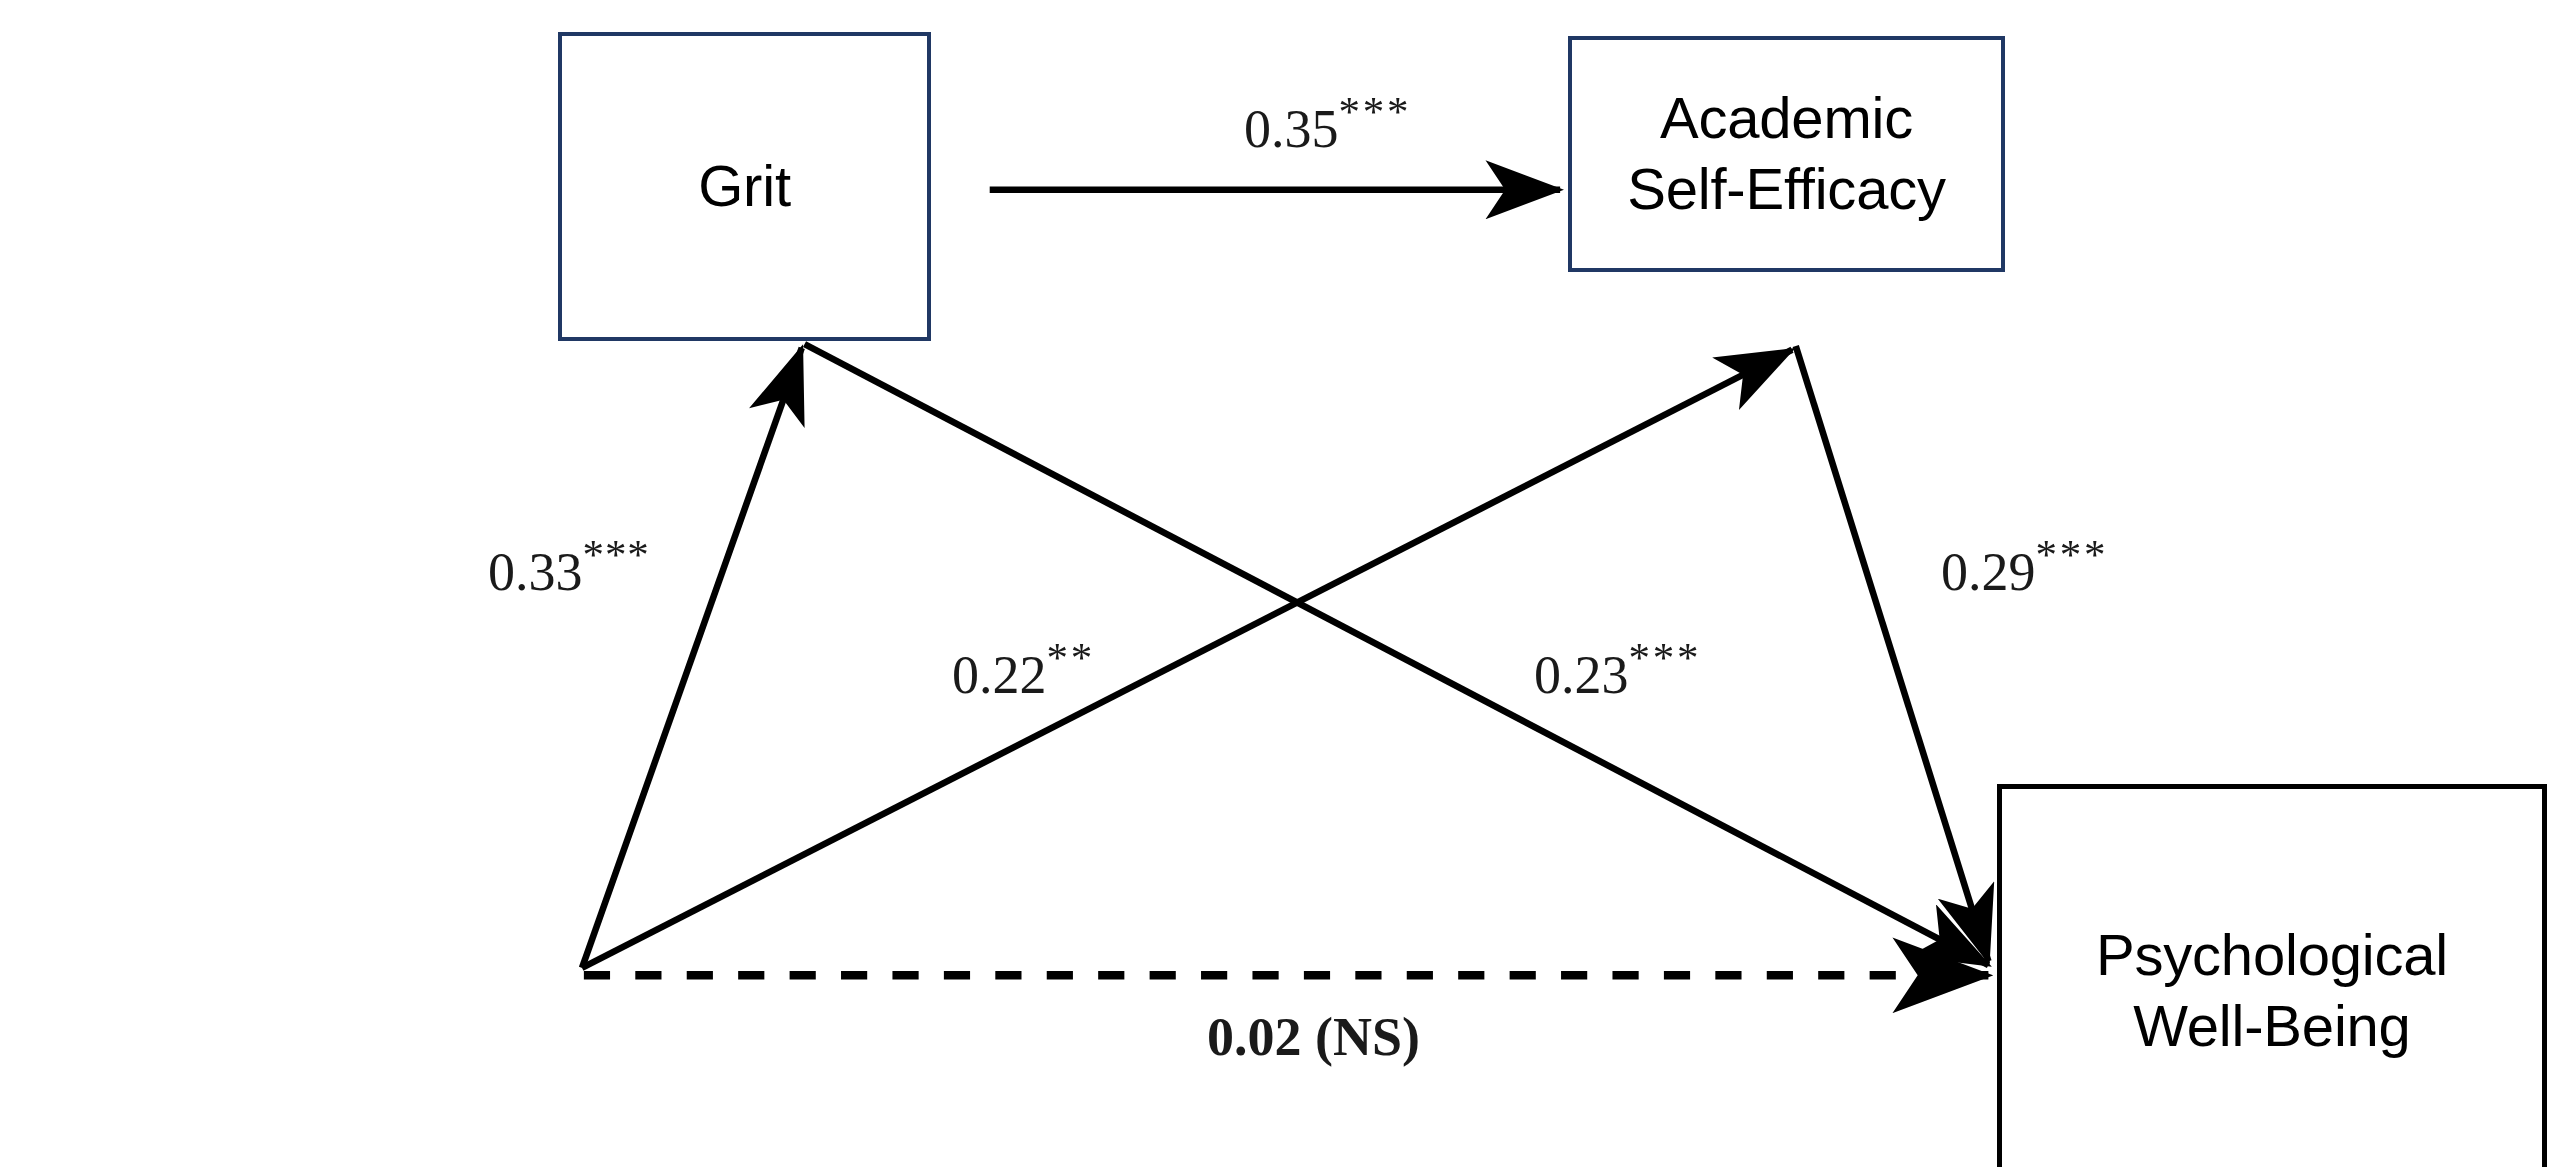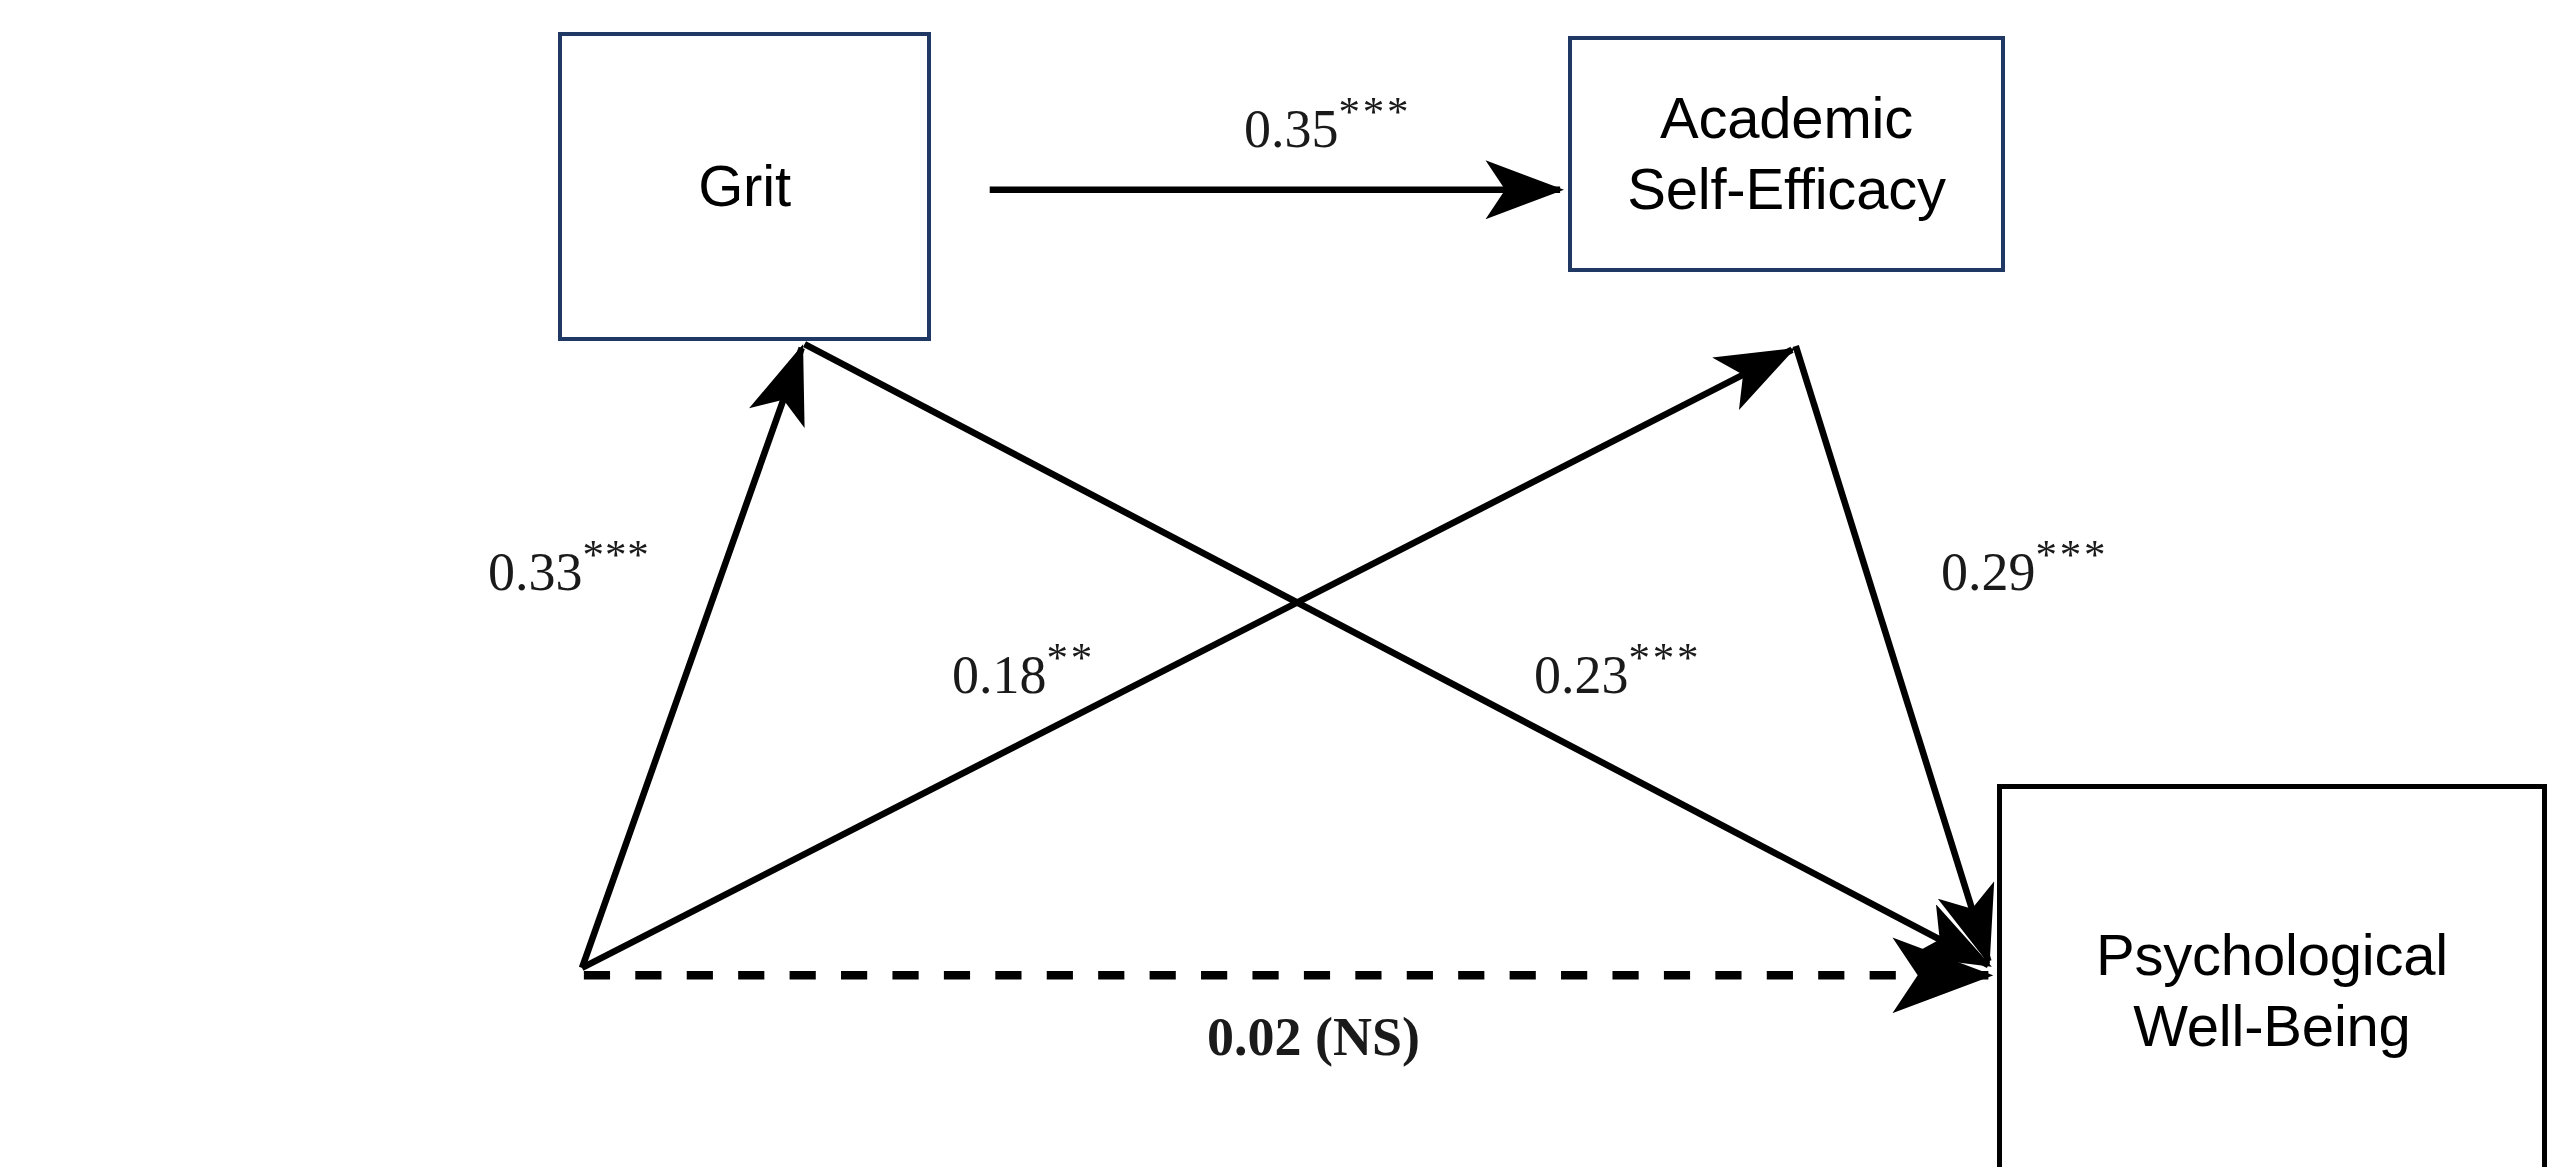--- a/index.html
+++ b/index.html
@@ -123,21 +123,21 @@
 
   <div id="node-pwb" class="node node-observed">
     <span class="node-label">Psychological
 Well-Being</span>
   </div>
 
   <div id="coef-grit-ase" class="coef"><span>0.35</span><span class="stars">***</span></div>
 
   <div id="coef-gm-grit" class="coef"><span>0.33</span><span class="stars-tight">***</span></div>
 
-  <div id="coef-gm-ase" class="coef"><span>0.18</span><span class="stars">**</span></div>
+  <div id="coef-gm-ase" class="coef"><span>0.22</span><span class="stars">**</span></div>
 
   <div id="coef-grit-pwb" class="coef"><span>0.23</span><span class="stars">***</span></div>
 
   <div id="coef-ase-pwb" class="coef"><span>0.29</span><span class="stars">***</span></div>
 
   <div id="coef-gm-pwb" class="coef">0.02 (NS)</div>
 
 </div>
 
 

